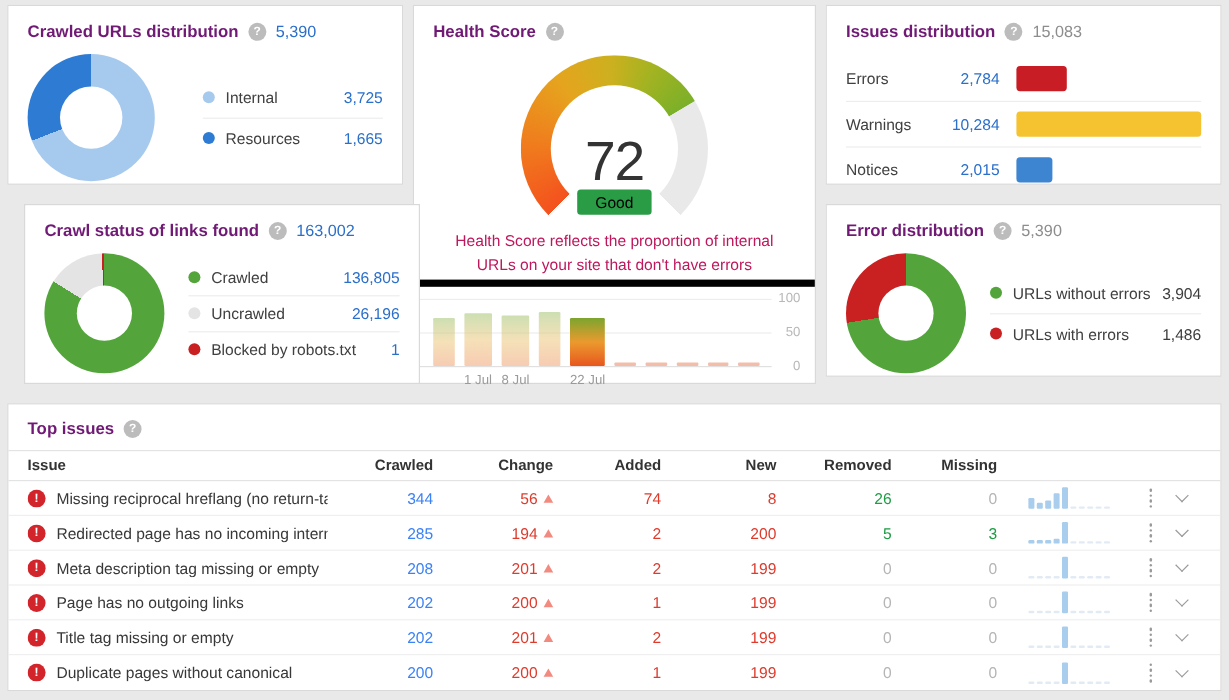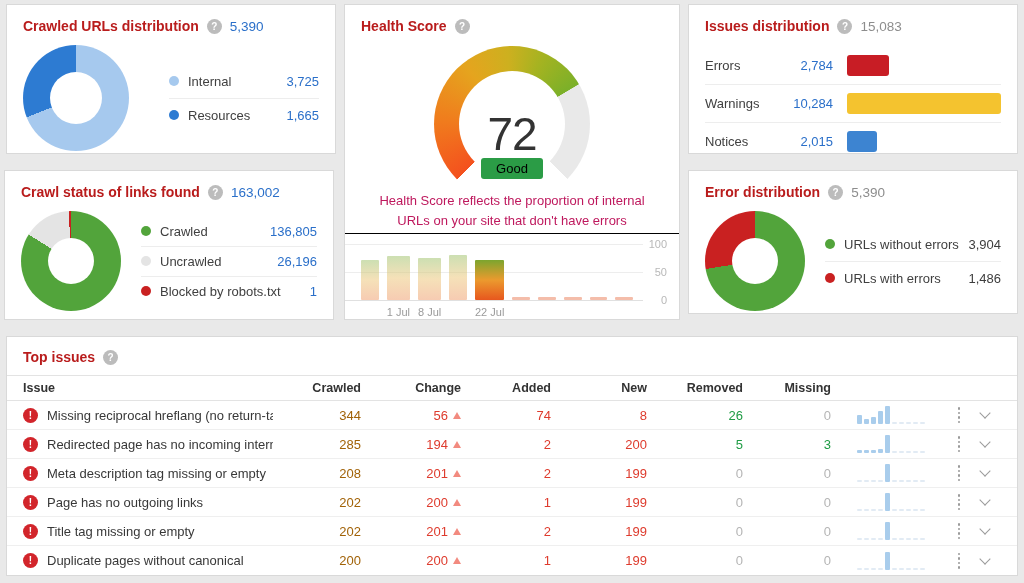--- a/index.html
+++ b/index.html
@@ -1,20 +1,20 @@
 <!DOCTYPE html>
 <html><head>
 <meta charset="utf-8">
 <style>
   *{box-sizing:border-box;margin:0;padding:0}
   html,body{width:1024px;height:583px}
   body{background:#e9e9e9;font-family:"Liberation Sans",sans-serif;font-size:13px;color:#333;position:relative;overflow:hidden}
   .card{position:absolute;background:#fff;border:1px solid #d9d9d9}
   .card-head{display:flex;align-items:center;gap:8px;padding:13px 16px 9px}
-  .card-title{font-weight:bold;font-size:14px;color:#b91c1c}
+  .card-title{font-weight:bold;font-size:14px;color:#701a75}
   .qicon{width:15px;height:15px;border-radius:50%;background:#bcbcbc;color:#fff;font-size:10px;font-weight:bold;display:inline-flex;align-items:center;justify-content:center;flex:0 0 auto;cursor:default}
   .head-count{font-size:13.5px}
   .blue{color:#2a6fc9}
   .graytxt{color:#8d8d8d}
   
   .donut-wrap{display:flex;align-items:center;gap:40px;padding:2px 16px 0}
   .donut{width:106px;height:106px;border-radius:50%;position:relative;flex:0 0 auto}
   .donut::after{content:"";position:absolute;inset:27px;background:#fff;border-radius:50%}
   .legend{flex:1}
   .legend-row{display:flex;align-items:center;gap:9px;padding:9px 0;border-bottom:1px solid #ededed}
@@ -32,40 +32,40 @@
   .idist-bar{height:21px;border-radius:3px}
   
   .gauge{position:absolute;top:41px;left:50%;transform:translateX(-50%);width:156px;height:142px;overflow:hidden}
   .gauge-arc{width:156px;height:156px;border-radius:50%;
      background:conic-gradient(from 225deg,#f4511e 0deg,#f07c1d 48deg,#e5a41e 96deg,#cdb01f 132deg,#a4b321 160deg,#7bb029 194deg,#e9e9e9 194.5deg 270deg,rgba(0,0,0,0) 270deg 360deg);position:relative}
   .gauge-arc::after{content:"";position:absolute;inset:25px;background:#fff;border-radius:50%}
   .gauge-score{position:absolute;top:106px;left:0;right:0;text-align:center;font-size:46px;color:#333;line-height:1;letter-spacing:-1px}
   .gauge-badge-row{position:absolute;top:153px;left:0;right:0;text-align:center}
   .gauge-badge{display:inline-block;background:#2b9c46;color:#000000;font-size:13px;padding:3px 15px;border-radius:3px}
   .gauge-desc{position:absolute;top:186px;left:26px;right:26px;text-align:center;color:#be185d;line-height:1.5}
-  .trend{position:absolute;top:228px;left:0;right:0;bottom:0;border-top:1px solid #000000}
+  .trend{position:absolute;top:228px;left:0;right:0;bottom:0;border-top:6px solid #000000}
   .gridline{position:absolute;left:0;right:36px;height:1px;background:#ededed}
   .gridline.zero{background:#e0e0e0}
   .ylab{position:absolute;right:12px;font-size:11px;color:#b8b8b8;line-height:1}
   .trend-slots{position:absolute;left:16px;right:46px;top:10px;display:flex;gap:8px;align-items:flex-end}
   .trend-slot{flex:1;display:flex;flex-direction:column;justify-content:flex-end;align-items:center;height:74px}
   .tbar{width:100%;border-radius:1px;background:linear-gradient(to bottom,#a3c573,#edc87e,#f0a173);opacity:.55}
   .tbar.solid{background:linear-gradient(to bottom,#7ca52e,#eb9a2e,#e7571e);opacity:1}
   .tbar.stub{background:#f2b29b;opacity:.85}
   .tlabel{height:18px;display:flex;align-items:flex-end;font-size:11px;color:#9a9a9a;white-space:nowrap}
   
   .t-grid{display:grid;grid-template-columns:250px 88px 100px 90px 96px 96px 88px 120px 16px 36px;align-items:center;padding:0 16px}
   .t-headrow{border-top:1px solid #e3e3e3;border-bottom:1px solid #e3e3e3;height:26px;font-weight:bold;font-size:12.5px;color:#333}
   .t-row{height:29px;border-bottom:1px solid #efefef}
   .t-row.last{border-bottom:none}
   .cell.r{text-align:right}
   .issue-cell{display:flex;align-items:center;gap:9px;overflow:hidden;white-space:nowrap}
   .err-ico{width:15px;height:15px;border-radius:50%;background:#d2252b;color:#fff;font-size:10px;font-weight:bold;display:inline-flex;align-items:center;justify-content:center;flex:0 0 auto}
   .issue-text{color:#383838}
-  .num{color:#a16207}
+  .num{color:#3b82f6}
   .num.red{color:#de3b2d}
   [data-tone="green"]{color:#1f9c45}
   [data-tone="gray"]{color:#b5b5b5}
   .change-cell{display:flex;justify-content:flex-end;align-items:center;gap:5px}
   .tri{width:0;height:0;border-left:4px solid transparent;border-right:4px solid transparent;border-bottom:7px solid #f28a7f}
   .spark{display:flex;align-items:flex-end;gap:2px;height:18px;padding-left:26px}
   .sbar{width:5px;background:#a9cdec;border-radius:1px}
   .sbar.dash{background:#e2ebf4;height:2px}
   .kebab{display:flex;flex-direction:column;align-items:center;gap:2px;cursor:pointer}
   .kdot{width:2.5px;height:2.5px;border-radius:50%;background:#9a9a9a}
@@ -187,21 +187,21 @@
     <div class="idist-row last">
       <span class="idist-label">Notices</span>
       <span class="idist-value blue">2,015</span>
       <span class="idist-barzone">
           <span class="idist-bar" style="display:block;width:19.6%;background:#3d84d1"></span>
         </span>
     </div>
   </div>
 </div>
 
-<div class="card" style="left:4px;top:170px;width:330px;height:150px">
+<div class="card" style="left:20px;top:170px;width:330px;height:150px">
   <div class="card-head">
     <span class="card-title">Crawl status of links found</span>
     <span class="qicon">?</span>
     <span class="head-count blue">163,002</span>
   </div>
   <div class="donut-wrap" style="gap:20px">
     <div class="donut" style="width:100px;height:100px;background:conic-gradient(#52a43b 0 302deg,#e4e4e4 302deg 357.5deg,#c92121 357.5deg 360deg)"></div>
     <div class="legend">
       <div class="legend-row" style="padding:7px 0">
         <span class="dot" style="background:#52a43b"></span>

